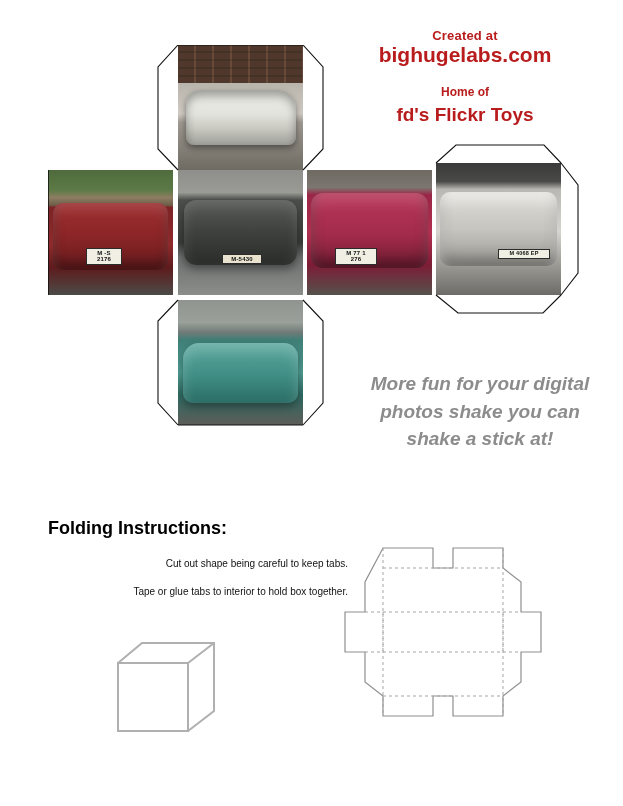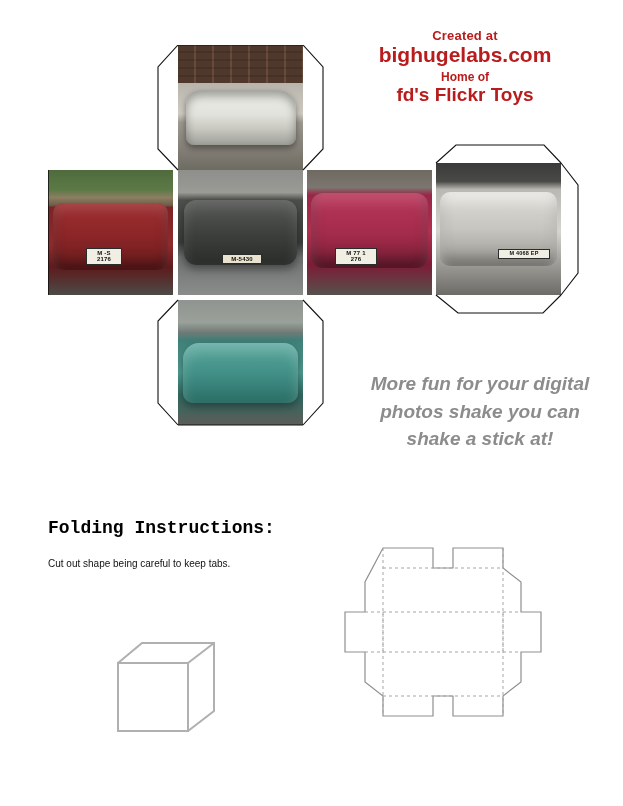--- a/index.html
+++ b/index.html
@@ -29,25 +29,26 @@
     font-weight: bold;
     letter-spacing: .2px;
   }
   .header .brand {
     font-size: 21px;
     font-weight: bold;
   }
   .header .home-of {
     font-size: 12px;
     font-weight: bold;
-    margin-top: 3px;
+    margin-top: 18px;
   }
   .header .toys {
     font-size: 19px;
     font-weight: bold;
+    margin-top: 5px;
   }
 
   
   .net {
     position: absolute;
     left: 48px;
     top: 45px;
     width: 545px;
     height: 385px;
   }
@@ -145,31 +146,30 @@
   }
 
   
   .fold-title {
     position: absolute;
     left: 48px;
     top: 518px;
     font-size: 18px;
     font-weight: bold;
     color: #000;
-    font-family: Liberation Mono, monospace;
   }
   .fold-steps {
     position: absolute;
     left: 48px;
     top: 558px;
     width: 300px;
     font-size: 10px;
     color: #111;
   }
-  .fold-steps p { margin: 0 0 17px 0; }
+  .fold-steps p { margin: 0 0 17px 0; text-align: right; }
 
   .cube-img { position: absolute; left: 110px; top: 635px; }
   .net-diagram { position: absolute; left: 325px; top: 540px; }
 </style>
 </head>
 <body>
 
 <div class="header">
   <div class="created-at">Created at</div>
   <div class="brand">bighugelabs.com</div>
@@ -243,20 +243,21 @@
       <path d="M130,0 L255,0"></path>
     </g>
   </svg>
 </div>
 
 <div class="tagline">More fun for your digital photos shake you can shake a stick at!</div>
 
 <div class="fold-title">Folding Instructions:</div>
 <div class="fold-steps">
   <p>Cut out shape being careful to keep tabs.</p>
+  <p>Tape or glue tabs to interior to hold box together.</p>
 </div>
 
 <svg class="cube-img" width="120" height="105" viewBox="0 0 120 105">
   <g fill="none" stroke="#b0b0b0" stroke-width="2">
     <polygon points="8,28 78,28 78,96 8,96"></polygon>
     <polyline points="8,28 32,8 104,8 104,76 78,96"></polyline>
     <line x1="78" y1="28" x2="104" y2="8"></line>
   </g>
 </svg>
 

